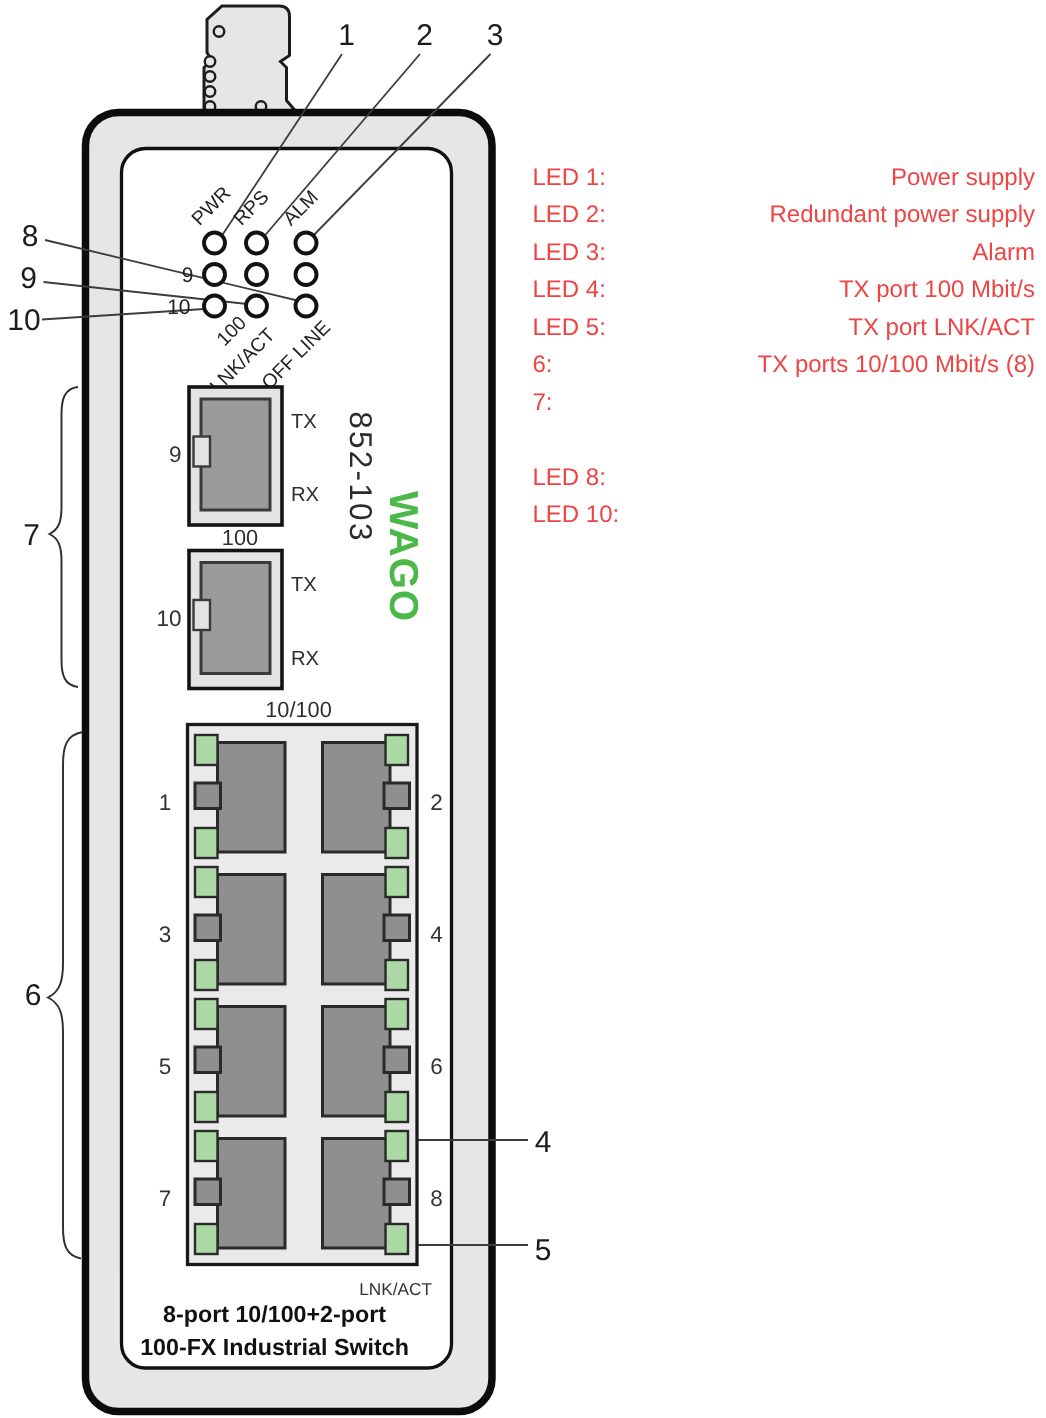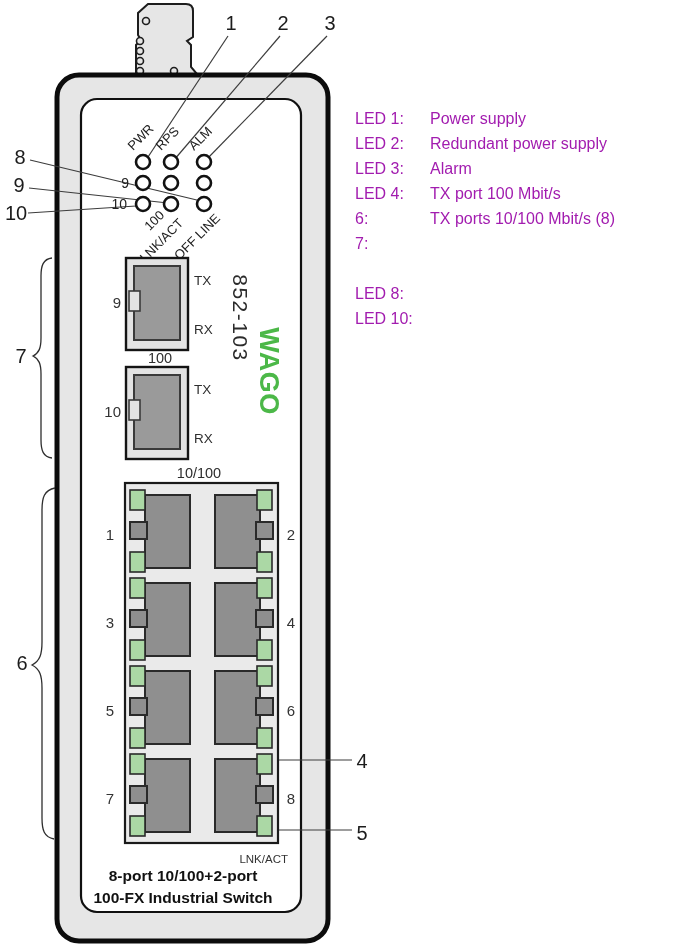--- a/index.html
+++ b/index.html
@@ -28,23 +28,23 @@
   .wago       { font-size:27px; font-weight:900; fill:#4cb848; letter-spacing:0.5px; }
   .block      { fill:#eaeaea; stroke:#1a1a1a; stroke-width:2.2; }
   .jbody      { fill:#8f8f8f; stroke:#2a2a2a; stroke-width:2; }
   .jled       { fill:#abd8a5; stroke:#2a2a2a; stroke-width:1.6; }
   .pnum       { font-size:15px; fill:#333; }
   .small      { font-size:11.5px; fill:#333; }
   .cap        { font-size:15.5px; font-weight:bold; fill:#111; }
   .callout    { font-size:20px; fill:#1c1c1c; }
 
   .legend { position:absolute; left:355px; top:106px; width:335px; }
-  .lrow  { display:flex; height:25px; line-height:25px; font-size:16px; color:#a21caf; }
+  .lrow  { display:flex; height:25px; line-height:25px; font-size:16px; color:#ef4444; }
   .llab  { flex:0 0 75px; width:75px; }
-  .ldesc { flex:1; }
+  .ldesc { flex:1;text-align:right; }
 </style>
 </head>
 <body>
 
 <div class="canvas">
 
 <svg width="697" height="945" viewBox="0 0 697 945">
 
   <g>
     <path class="clip" d="M148,4 L186,4 Q193,4 193,11 L193,37 L187,41 L191,45 L191,67 L197,74 L136,74 L136,45 L141,40 L138,35 L138,13 Z"></path>
@@ -208,20 +208,24 @@
       </div>
   <div class="lrow">
         <span class="llab">LED 3:</span>
         <span class="ldesc">Alarm</span>
       </div>
   <div class="lrow">
         <span class="llab">LED 4:</span>
         <span class="ldesc">TX port 100 Mbit/s</span>
       </div>
   <div class="lrow">
+        <span class="llab">LED 5:</span>
+        <span class="ldesc">TX port LNK/ACT</span>
+      </div>
+  <div class="lrow">
         <span class="llab">6:</span>
         <span class="ldesc">TX ports 10/100 Mbit/s (8)</span>
       </div>
   <div class="lrow">
         <span class="llab">7:</span>
       </div>
   <div class="lrow">
         <span class="llab"></span>
       </div>
   <div class="lrow">

